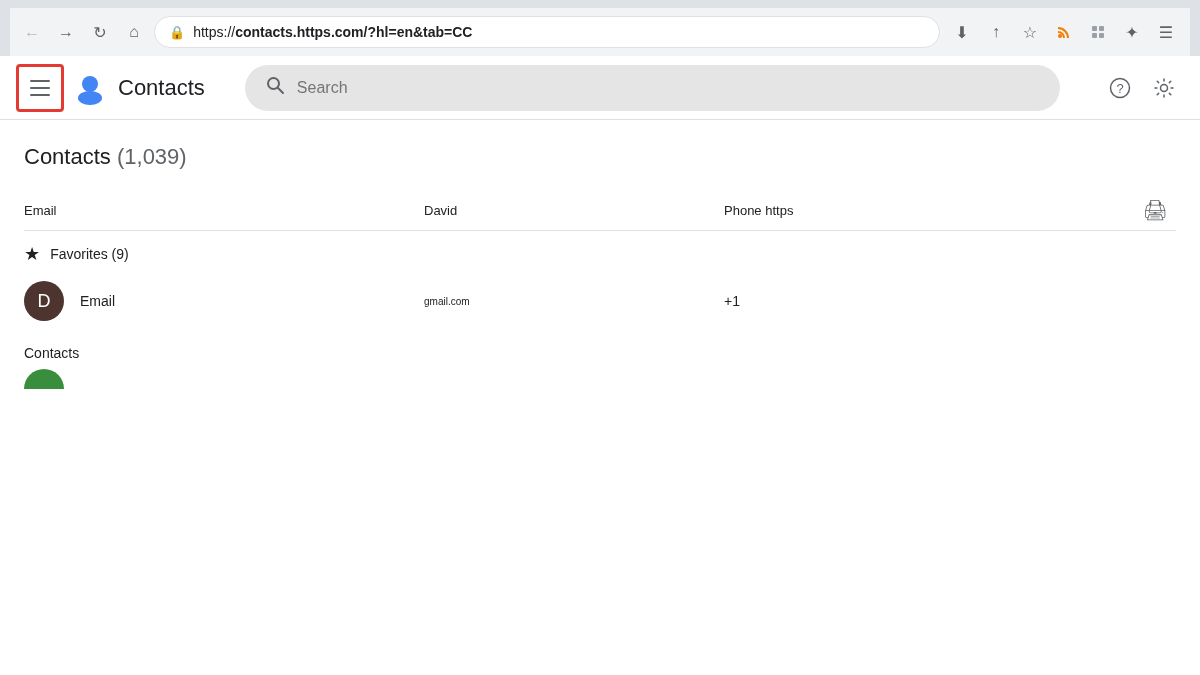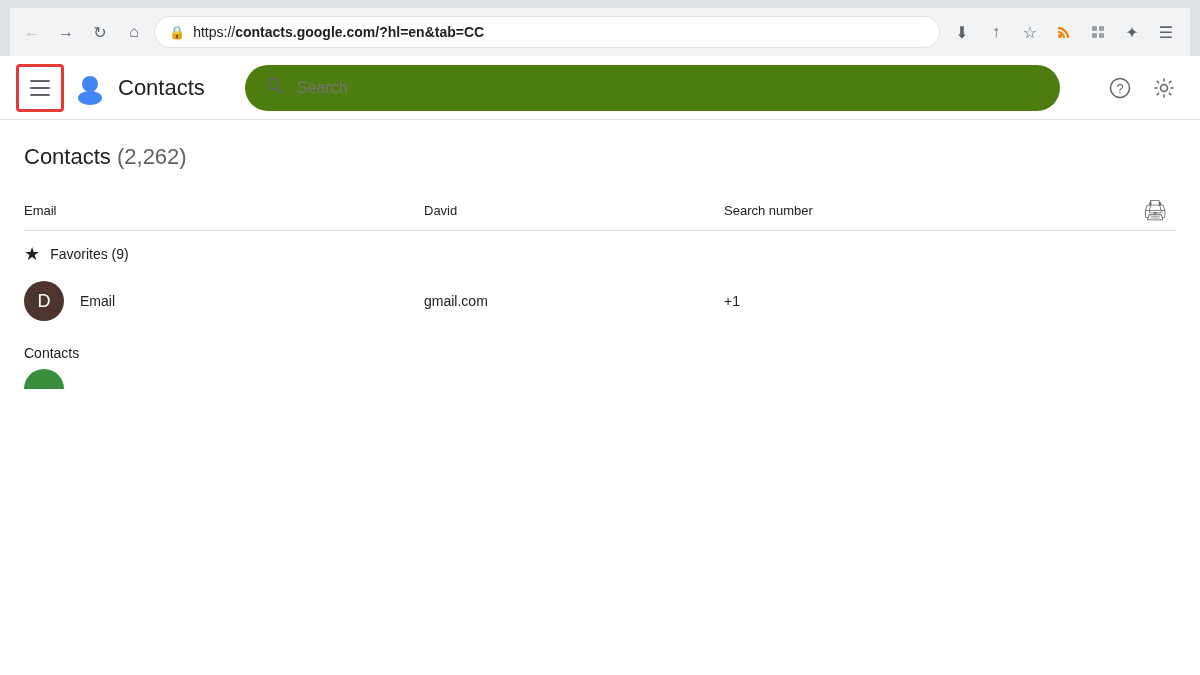--- a/index.html
+++ b/index.html
@@ -100,21 +100,21 @@
       width: 36px; height: 36px;
     }
     .app-title {
       font-size: 22px;
       color: #202124;
       font-weight: 400;
     }
     .search-bar {
       flex: 1;
       margin: 0 40px;
-      background: #4d7c0f;
+      background: #e5e5e5;
       border-radius: 24px;
       display: flex;
       align-items: center;
       padding: 0 20px;
       height: 46px;
       gap: 12px;
     }
     .search-icon-wrap { color: #5f6368; font-size: 18px; }
     .search-input {
       border: none;
@@ -211,21 +211,21 @@
       color: #fff;
       font-size: 18px;
       font-weight: 500;
       flex-shrink: 0;
     }
     .contact-name {
       font-size: 14px;
       color: #202124;
     }
     .contact-email {
-      font-size: 14px;
+      font-size: 10px;
       color: #202124;
     }
     .contact-phone {
       font-size: 14px;
       color: #202124;
     }
     .contacts-section-row {
       display: grid;
       grid-template-columns: 400px 300px 250px 1fr;
       padding: 16px 0 4px 0;
@@ -254,21 +254,21 @@
 <div class="browser-chrome">
   <div class="browser-toolbar">
     <button class="nav-btn disabled">←</button>
     <button class="nav-btn">→</button>
     <button class="nav-btn">↻</button>
     <button class="nav-btn">⌂</button>
 
     <div class="address-bar">
       <span class="lock-icon">🔒</span>
       <span class="address-text">
-        https://<span>contacts.google.com</span><span>/?hl=en&amp;tab=CC</span>
+        https://<span>contacts.https.com</span><span>/?hl=en&amp;tab=CC</span>
       </span>
     </div>
 
     <div class="toolbar-actions">
       <button class="toolbar-icon-btn">⬇</button>
       <button class="toolbar-icon-btn">↑</button>
       <button class="toolbar-icon-btn">☆</button>
       <button class="toolbar-icon-btn orange">
         <svg width="16" height="16" viewBox="0 0 16 16" fill="#f57c00">
             <circle cx="4" cy="12" r="2"></circle>
@@ -327,29 +327,29 @@
         <circle cx="11" cy="11" r="3.5" stroke="#5f6368" stroke-width="1.5"></circle>
         <path d="M11 2v2M11 18v2M2 11h2M18 11h2M4.22 4.22l1.41 1.41M16.37 16.37l1.41 1.41M4.22 17.78l1.41-1.41M16.37 5.63l1.41-1.41" stroke="#5f6368" stroke-width="1.5" stroke-linecap="round"></path>
       </svg>
     </button>
   </div>
 </div>
 
 <div class="main-content">
   <div class="page-title">
     <span>Contacts</span>
-    <span class="count">(2,262)</span>
+    <span class="count">(1,039)</span>
   </div>
 
   <div class="contacts-table">
 
     <div class="table-header">
       <div class="col-header">Email</div>
       <div class="col-header">David</div>
-      <div class="col-header">Search number</div>
+      <div class="col-header">Phone https</div>
       <div class="col-header print-icon">
         <button style="border:none;background:transparent;cursor:pointer;color:#5f6368;font-size:20px;">🖨</button>
       </div>
     </div>
 
     <div class="section-row">
       <div class="section-label">
         <span class="star-icon">★</span>
         <span>Favorites (9)</span>
       </div>

